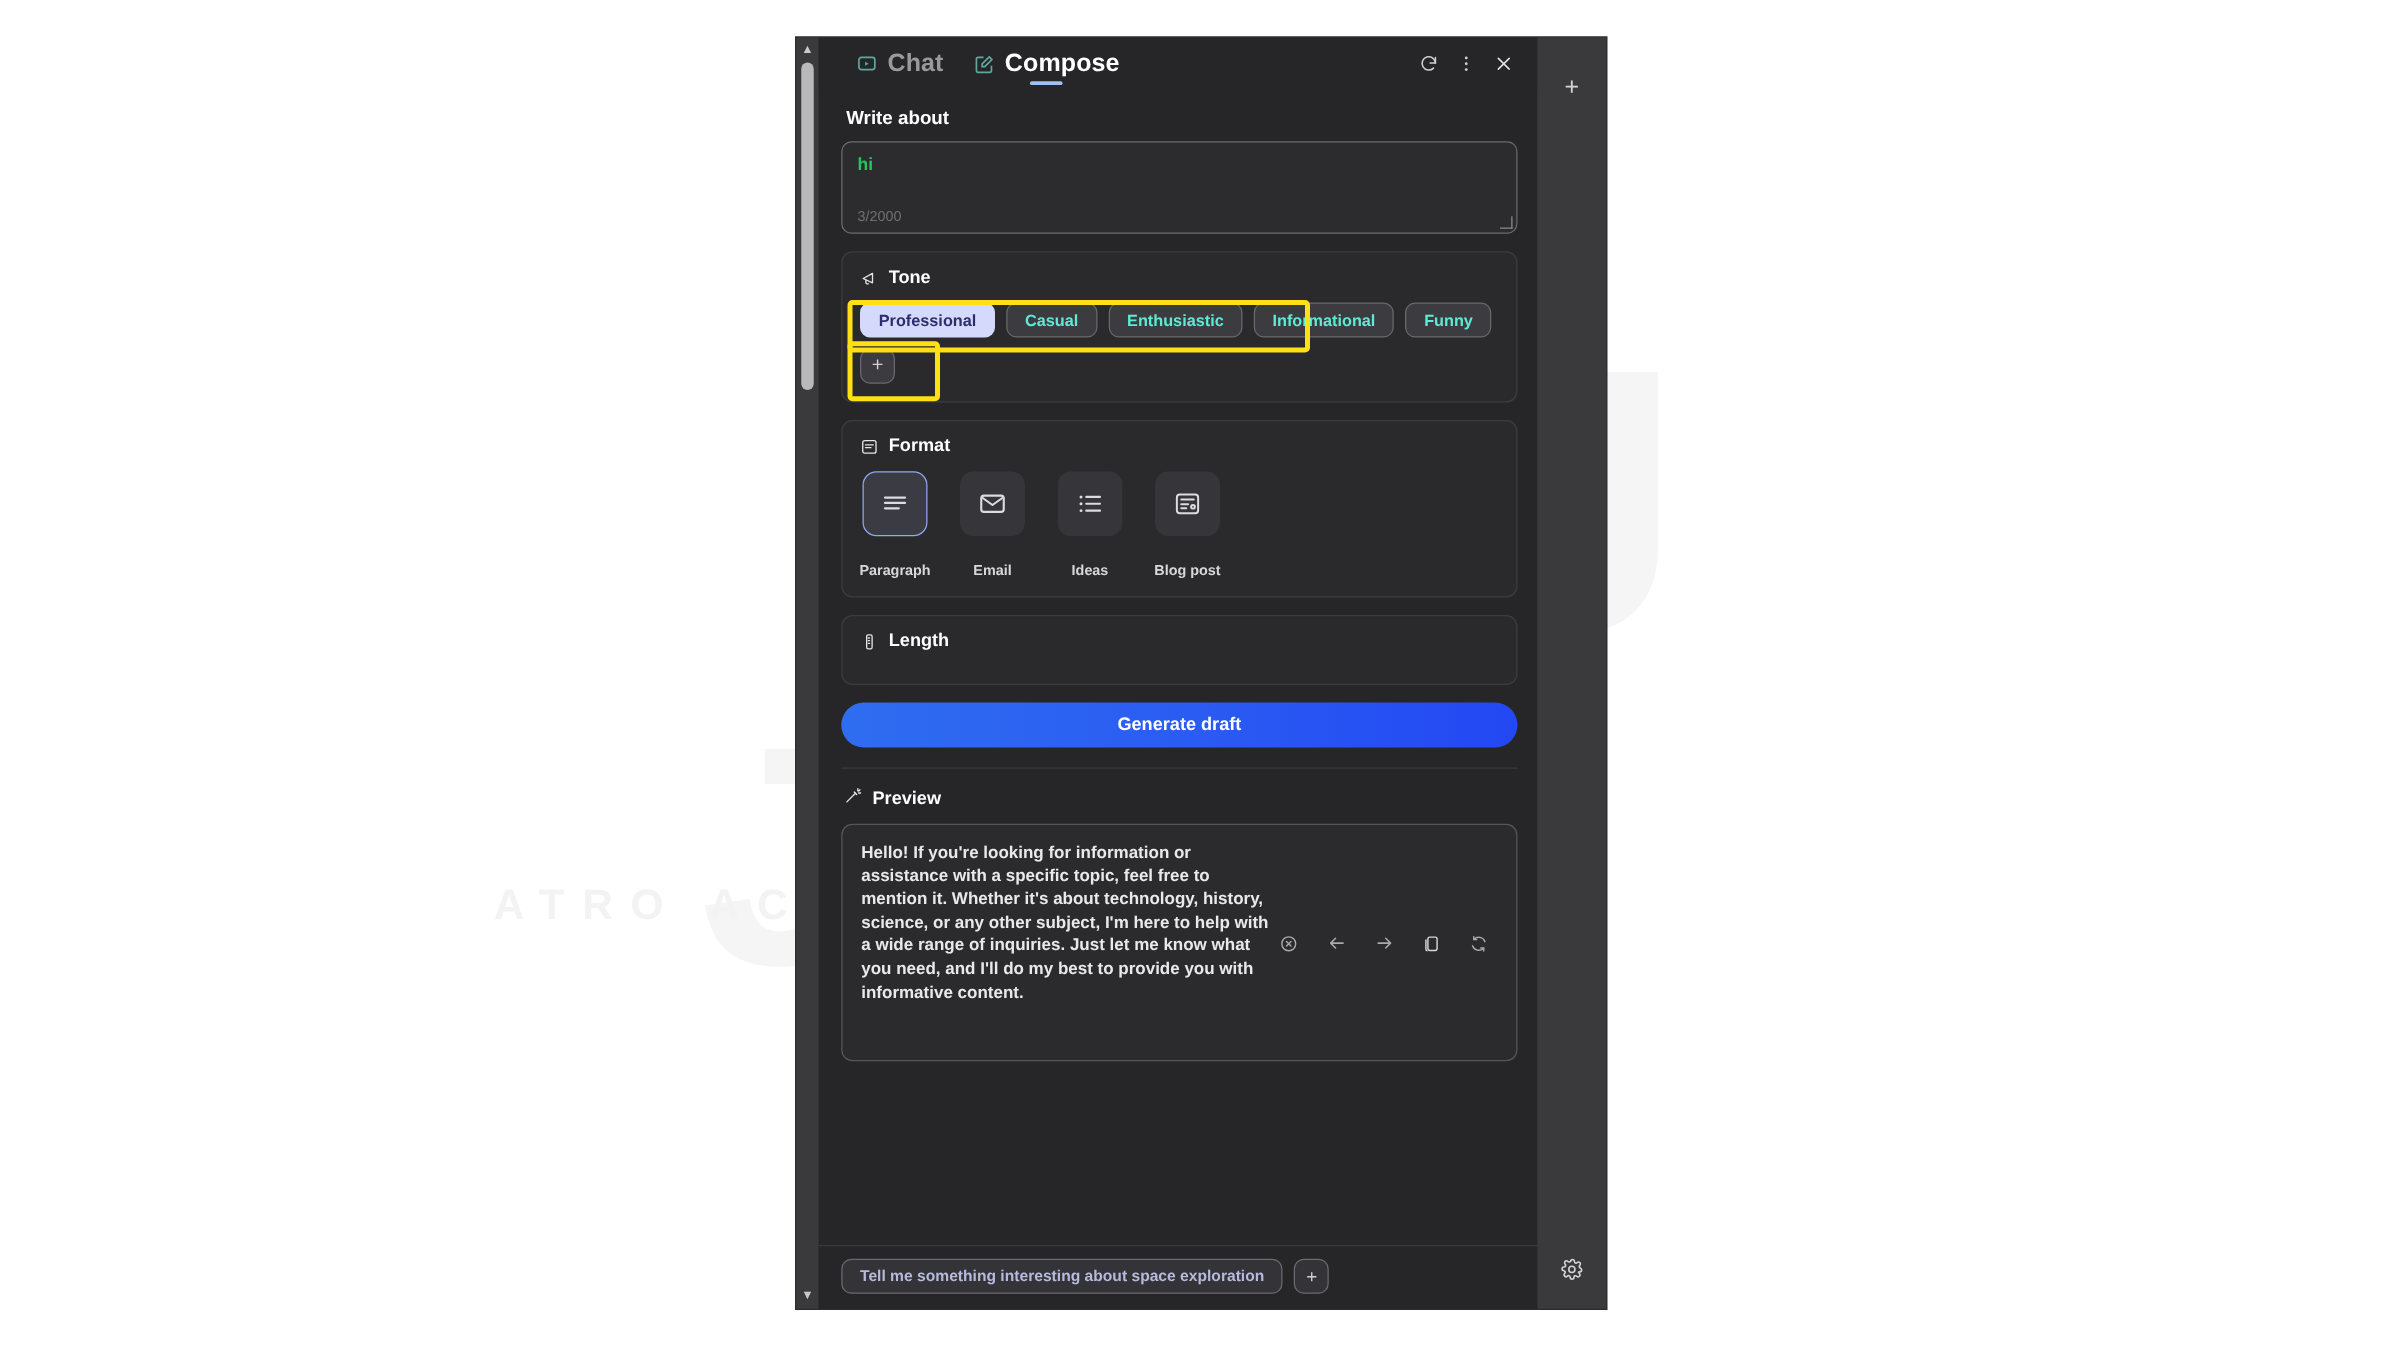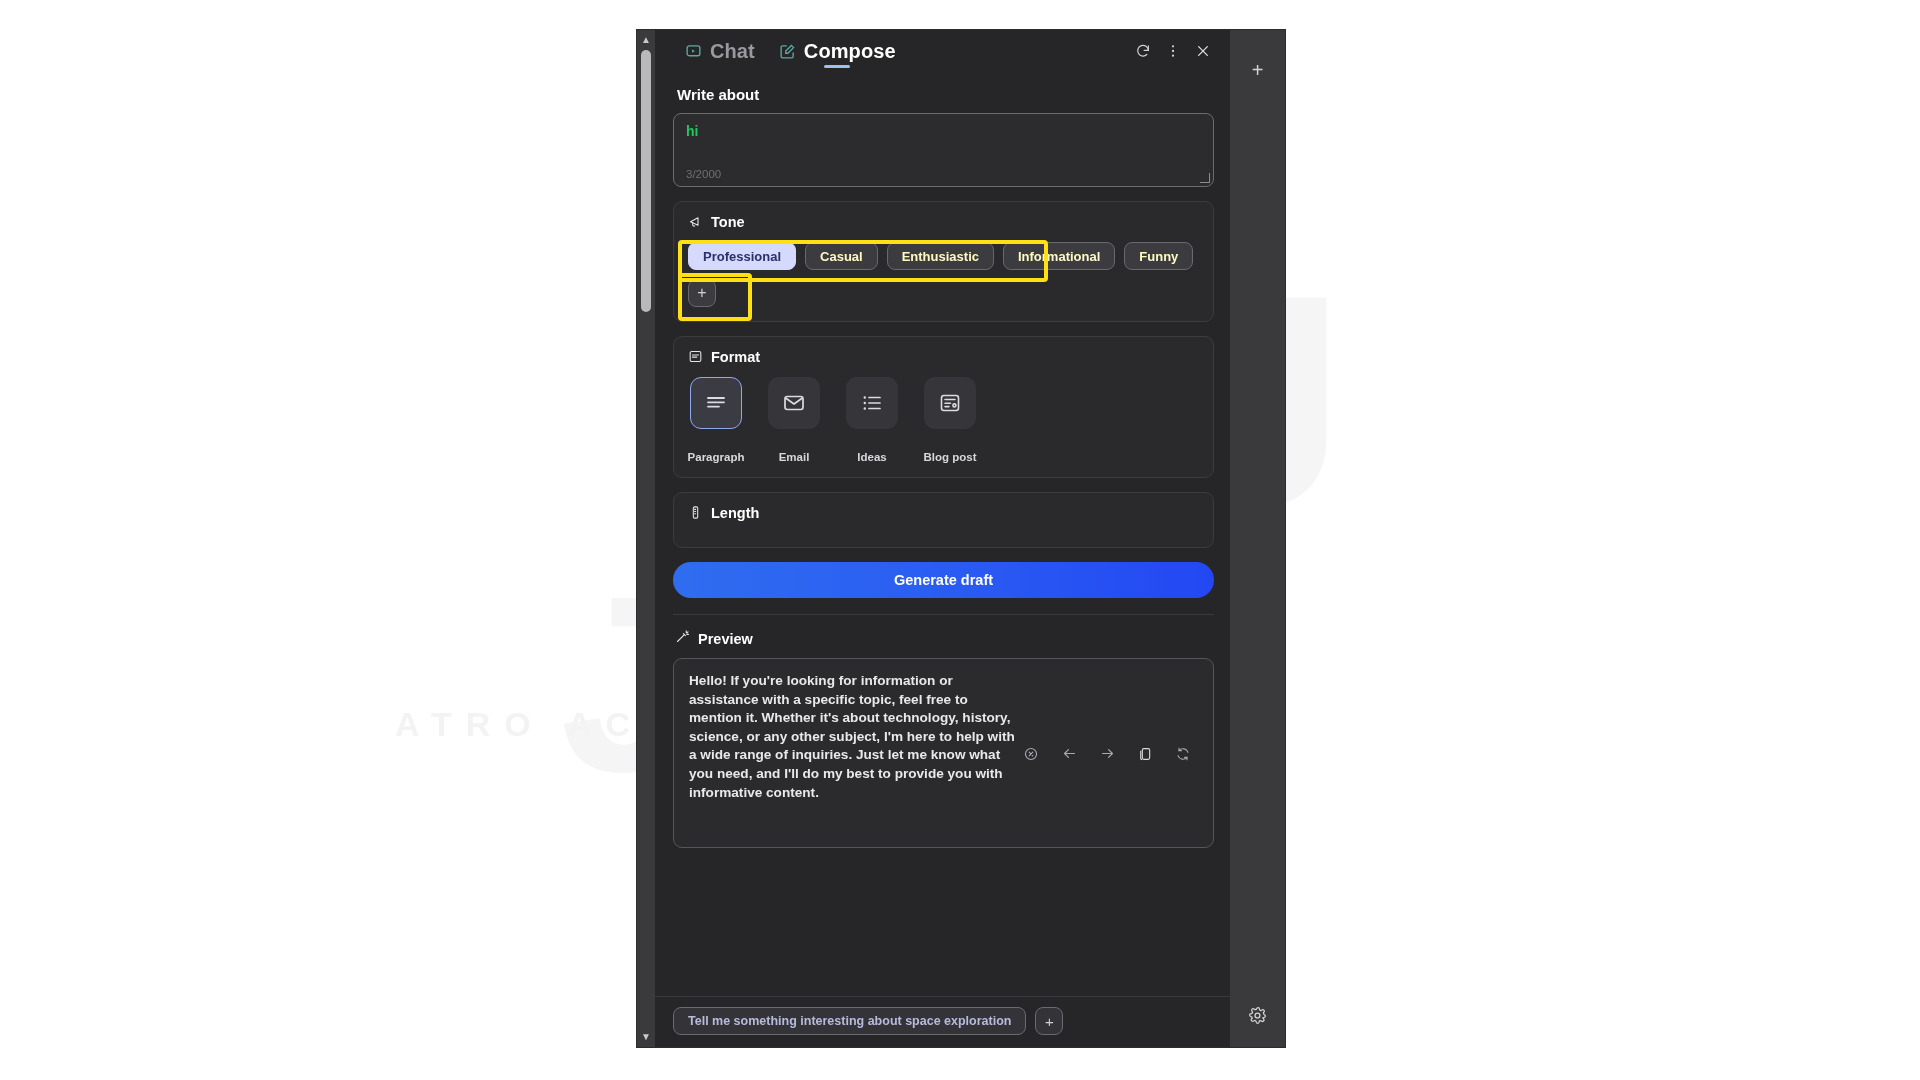--- a/index.html
+++ b/index.html
@@ -212,21 +212,21 @@
     border: 1px solid #3c3c40;
     border-radius: 9px;
     background: #2a2a2c;
     padding: 12px 14px 14px 14px;
     margin-top: 14px;
     box-sizing: border-box;
     position: relative;
   }
   .card-head {
     display: flex;
-    align-items: flex-start;
+    align-items: flex-end;
     gap: 8px;
     margin-bottom: 12px;
   }
   .card-head .ch-label {
     font-size: 14.5px;
     color: #ffffff;
     font-weight: 700;
   }
   .card-head svg { display: block; }
 
@@ -235,21 +235,21 @@
     display: flex;
     flex-wrap: wrap;
     gap: 9px;
   }
   .chip {
     height: 28px;
     padding: 0 14px;
     border-radius: 8px;
     border: 1px solid #68686e;
     background: #3c3c40;
-    color: #fef9c3;
+    color: #5eead4;
     font-size: 13px;
     font-weight: 700;
     display: inline-flex;
     align-items: center;
     justify-content: center;
     cursor: pointer;
     box-sizing: border-box;
   }
   .chip.selected {
     background: #d5d9fb;

